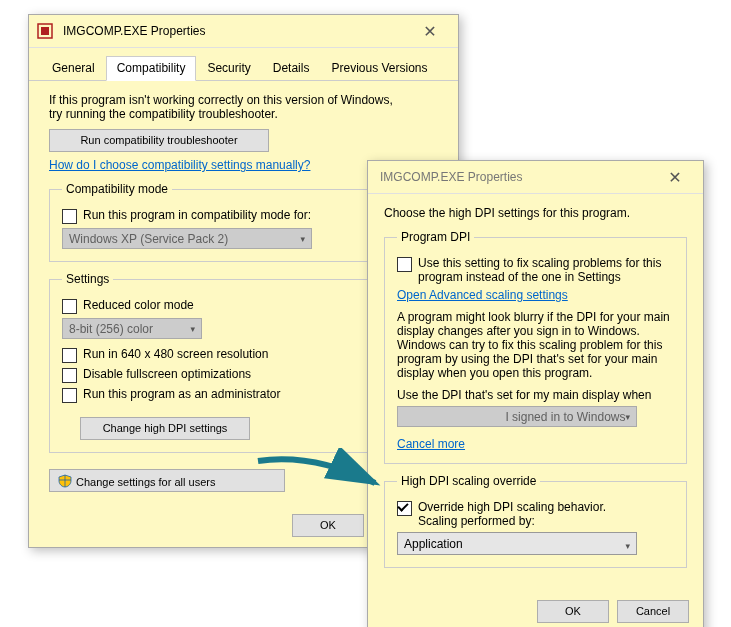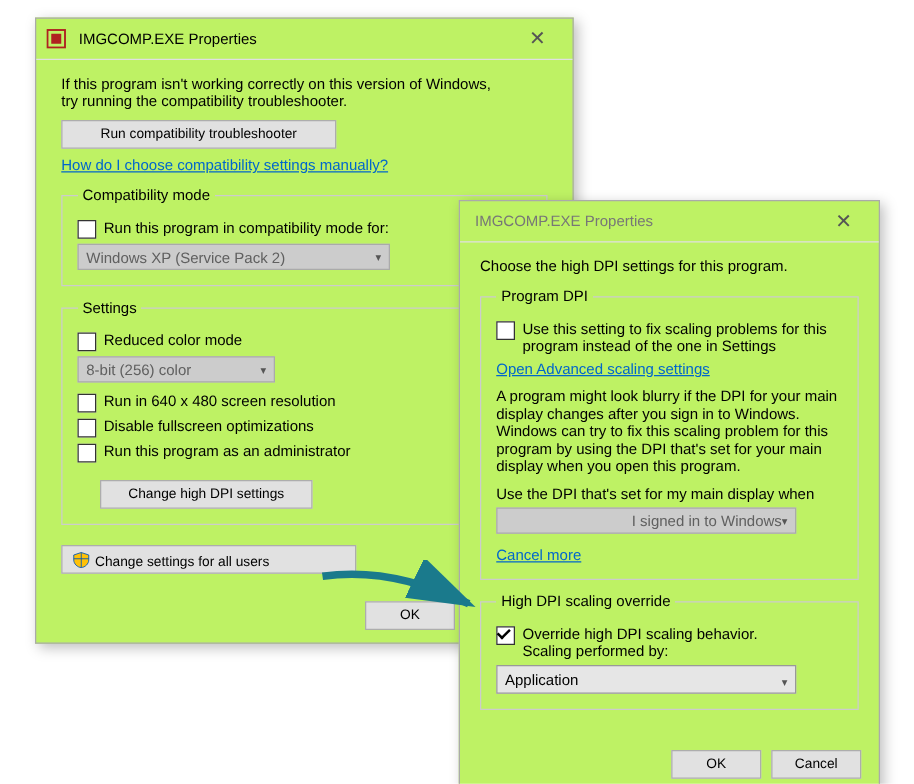--- a/index.html
+++ b/index.html
@@ -7,21 +7,21 @@
     padding: 0;
     font-family: "Segoe UI", Tahoma, sans-serif;
     font-size: 12px;
     background: #fff;
     width: 731px;
     height: 627px;
     position: relative;
   }
   .window {
     position: absolute;
-    background: #bef264;
+    background: #fef9c3;
     border: 1px solid #aaa;
     box-shadow: 3px 3px 10px rgba(0,0,0,0.25);
   }
   .titlebar {
     height: 32px;
     display: flex;
     align-items: center;
     padding: 0 8px;
     border-bottom: 1px solid #e0e0e0;
   }
@@ -172,20 +172,27 @@
   <div class="titlebar">
     <span class="app-icon">
       <svg viewBox="0 0 16 16">
           <rect x="1" y="1" width="14" height="14" fill="none" stroke="#b02020" stroke-width="1.5"></rect>
           <rect x="4" y="4" width="8" height="8" fill="#b02020"></rect>
         </svg>
     </span>
     <span class="title">IMGCOMP.EXE Properties</span>
     <span class="close">✕</span>
   </div>
+  <div class="tabs">
+    <div class="tab">General</div>
+    <div class="tab active">Compatibility</div>
+    <div class="tab">Security</div>
+    <div class="tab">Details</div>
+    <div class="tab">Previous Versions</div>
+  </div>
   <div class="content">
     <div style="margin-bottom:8px; max-width:360px;">If this program isn't working correctly on this version of Windows, try running the compatibility troubleshooter.</div>
     <button class="btn" style="width:220px; margin-bottom:6px;">Run compatibility troubleshooter</button>
     <div><span class="link">How do I choose compatibility settings manually?</span></div>
 
     <fieldset>
       <legend>Compatibility mode</legend>
       <div class="cb-row">
         <span class="cb"></span>
         <span>Run this program in compatibility mode for:</span>
@@ -195,21 +202,21 @@
         <span class="dd-arrow">▾</span>
       </div>
     </fieldset>
 
     <fieldset>
       <legend>Settings</legend>
       <div class="cb-row">
         <span class="cb"></span>
         <span>Reduced color mode</span>
       </div>
-      <div class="disabled-select" style="width:158px; margin:4px 0 8px 0;">
+      <div class="disabled-select" style="width:140px; margin:4px 0 8px 0;">
         <span>8-bit (256) color</span>
         <span class="dd-arrow">▾</span>
       </div>
       <div class="cb-row">
         <span class="cb"></span>
         <span>Run in 640 x 480 screen resolution</span>
       </div>
       <div class="cb-row">
         <span class="cb"></span>
         <span>Disable fullscreen optimizations</span>

